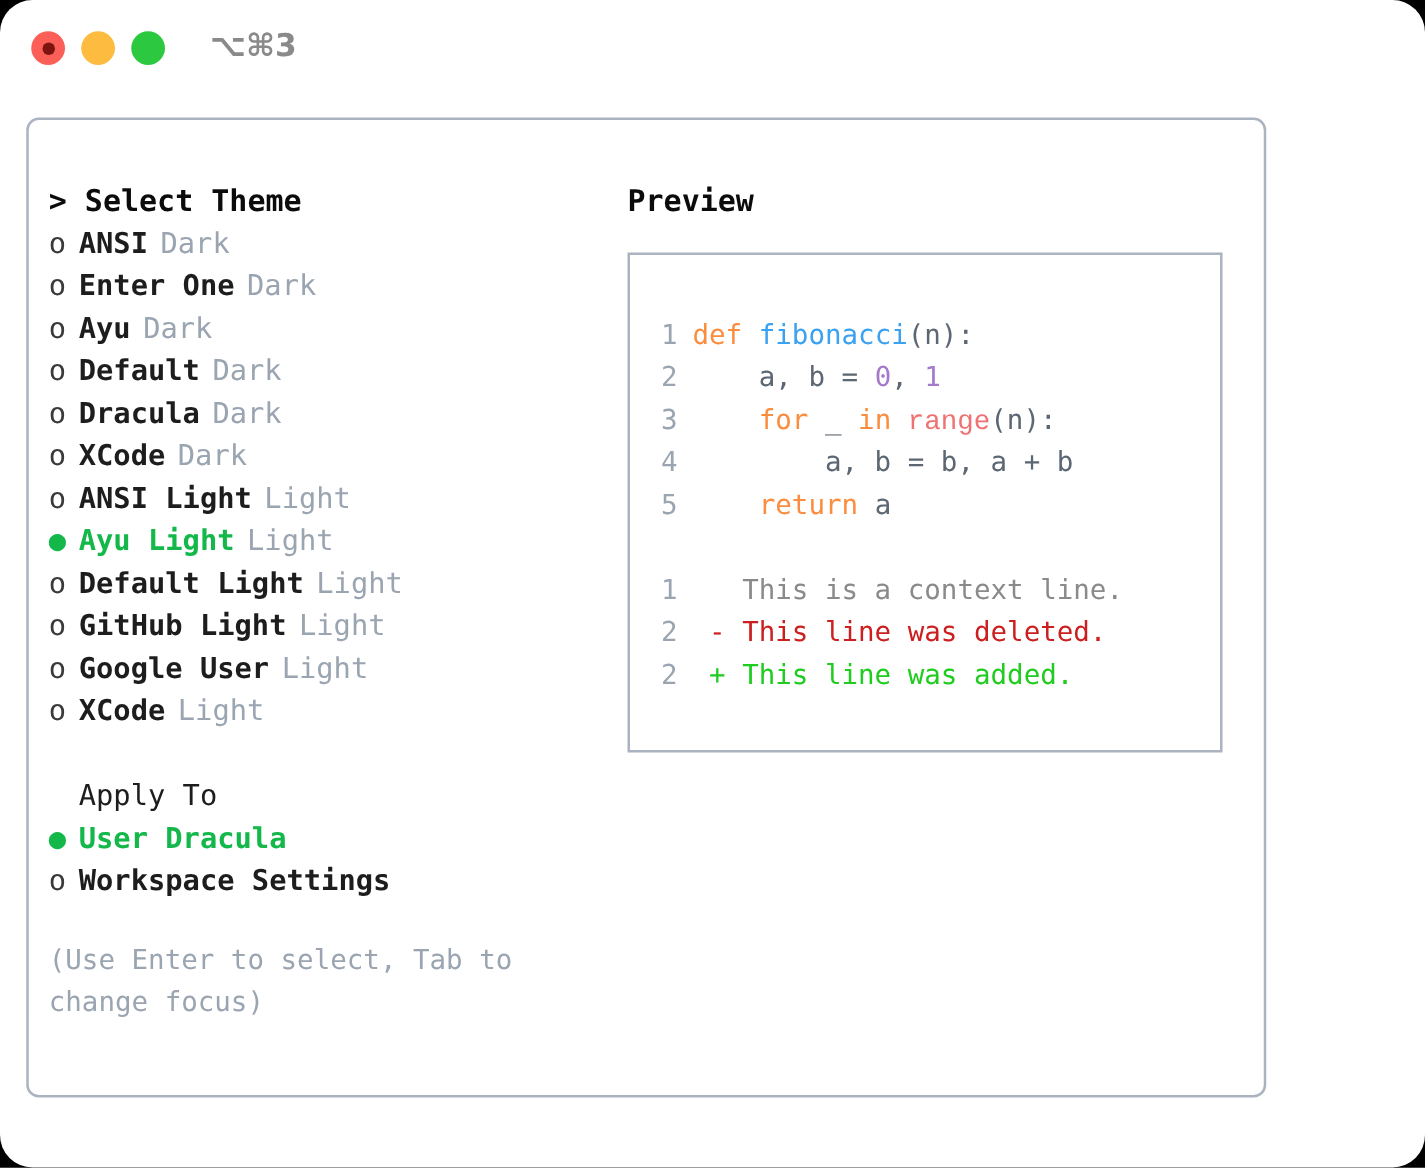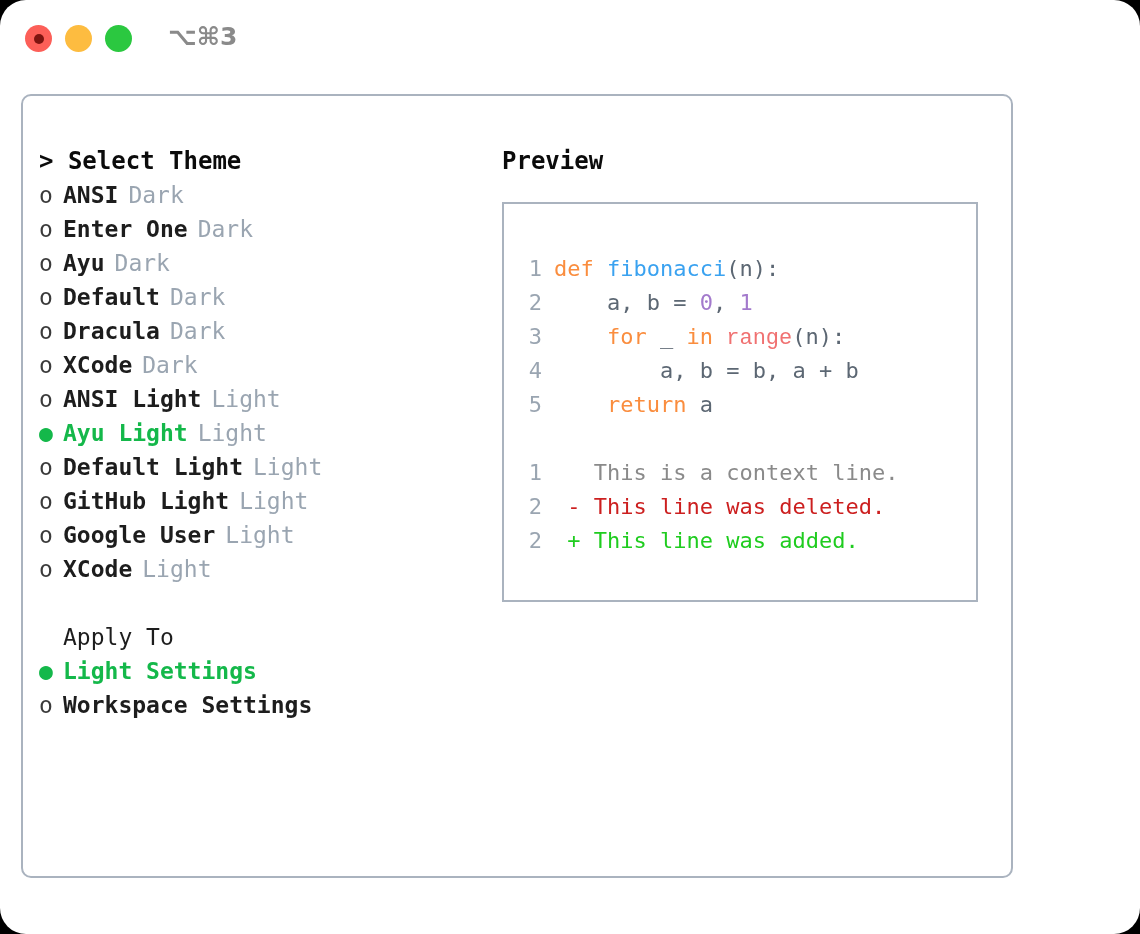--- a/index.html
+++ b/index.html
@@ -212,24 +212,25 @@
         </div>
 
       <div class="spacer"></div>
 
       <div class="opt-row">
         <span class="marker blank">o</span>
         <span class="opt-label group-head">Apply To</span>
       </div>
 
       <div class="opt-list" id="apply-list">
-          <div class="opt-row selected"><span class="marker sel">●</span><span class="opt-label">Light Settings</span></div>
+          <div class="opt-row selected"><span class="marker sel">●</span><span class="opt-label">User Dracula</span></div>
           <div class="opt-row"><span class="marker">o</span><span class="opt-label">Workspace Settings</span></div>
         </div>
 
+      <div class="hint">(Use Enter to select, Tab to change focus)</div>
     </div>
 
     <div class="right-col">
       <div class="section-title">Preview</div>
 
       <div class="preview-box">
         <div class="code" id="code-area"><div class="code-line"><span class="lnum">1</span><span class="tok-kw">def </span><span class="tok-fn">fibonacci</span><span class="tok-punct">(n):</span></div><div class="code-line"><span class="lnum">2</span><span class="tok-plain">    a, b = </span><span class="tok-num">0</span><span class="tok-plain">, </span><span class="tok-num">1</span></div><div class="code-line"><span class="lnum">3</span><span class="tok-plain">    </span><span class="tok-kw">for</span><span class="tok-plain"> _ </span><span class="tok-kw">in</span><span class="tok-plain"> </span><span class="tok-builtin">range</span><span class="tok-punct">(n):</span></div><div class="code-line"><span class="lnum">4</span><span class="tok-plain">        a, b = b, a + b</span></div><div class="code-line"><span class="lnum">5</span><span class="tok-plain">    </span><span class="tok-kw">return</span><span class="tok-plain"> a</span></div><div class="blank-line"></div><div class="code-line"><span class="lnum">1</span><span class="diff-ctx">   This is a context line.</span></div><div class="code-line"><span class="lnum">2</span><span class="diff-del"> - This line was deleted.</span></div><div class="code-line"><span class="lnum">2</span><span class="diff-add"> + This line was added.</span></div></div>
       </div>
     </div>
 

